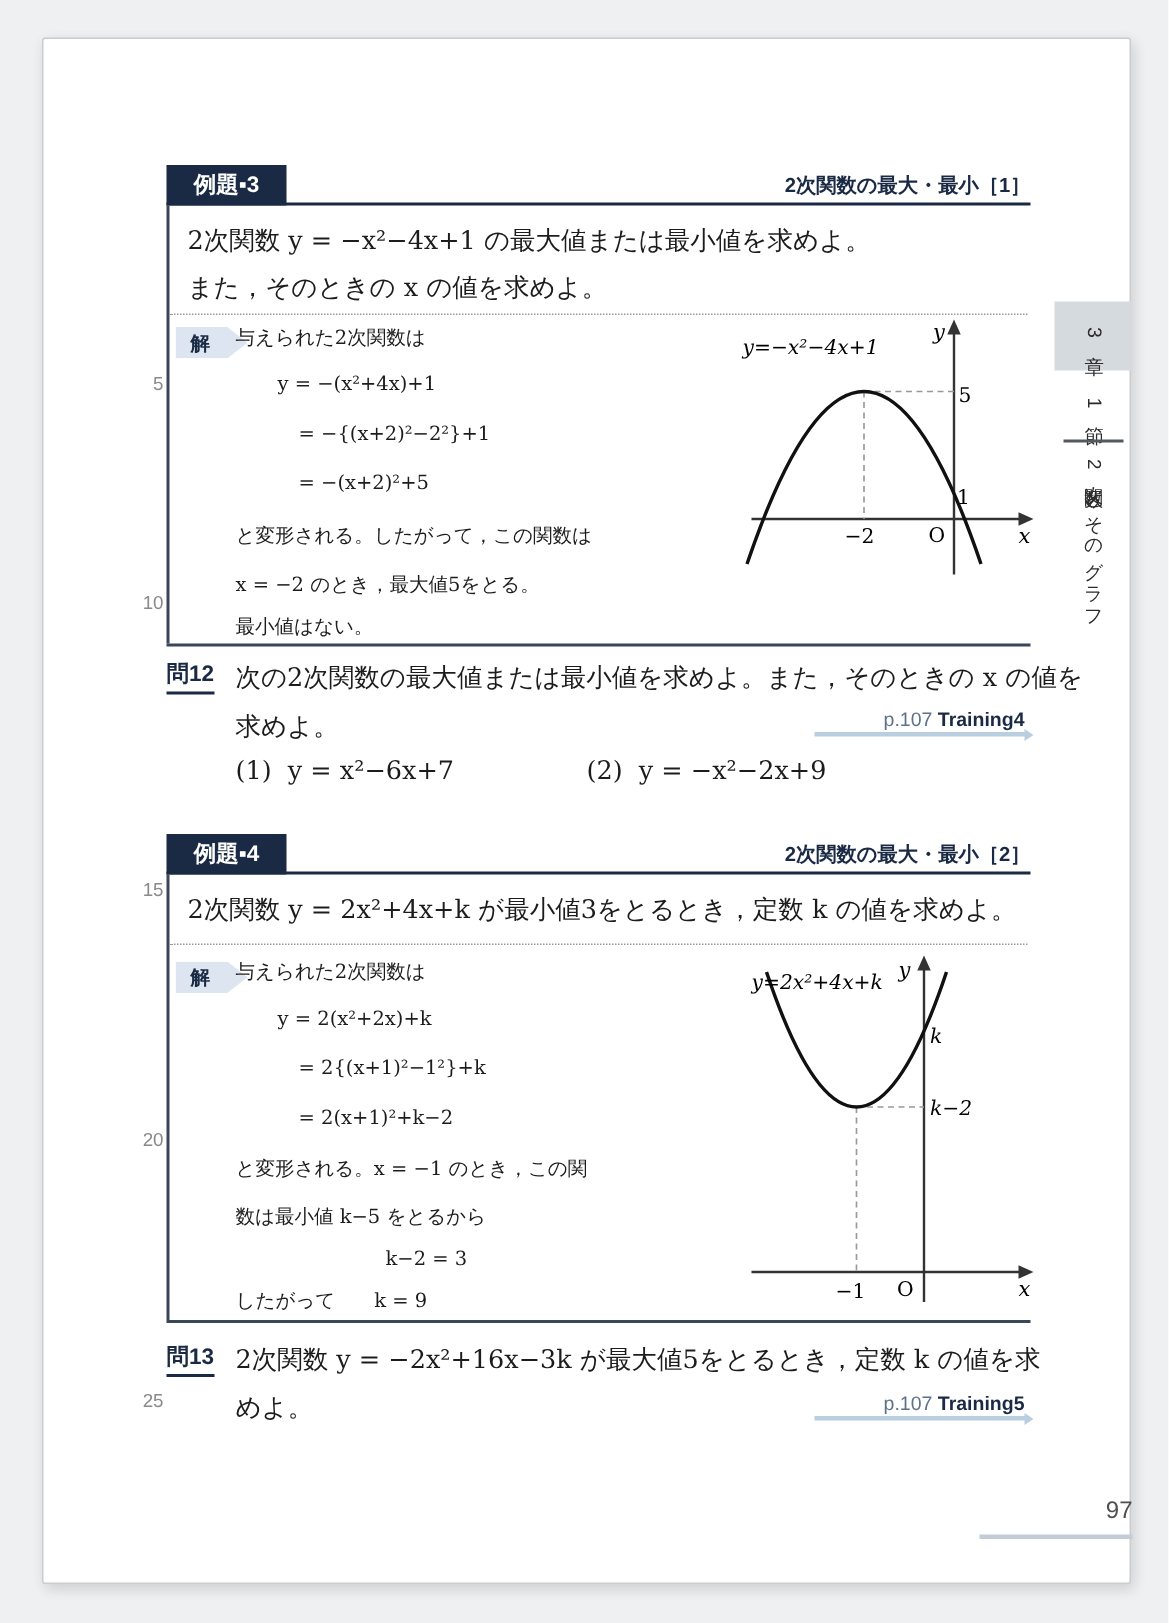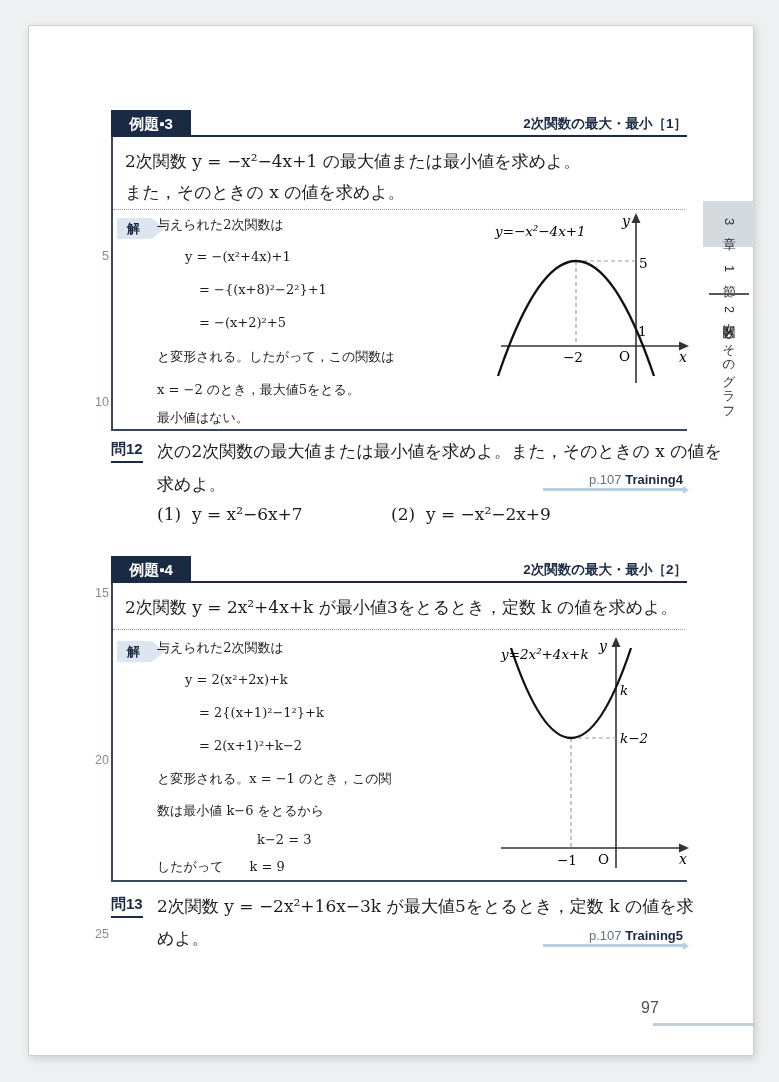--- a/index.html
+++ b/index.html
@@ -48,21 +48,21 @@
   .tab-chapter { position:absolute; left:674px; top:175px; width:52px; height:46px;
                  background:#d5dade; color:#2b2b2b; font-size:13px;
                  writing-mode:vertical-rl; text-align:center; line-height:52px; letter-spacing:2px; }
   .tab-section { position:absolute; left:674px; top:228px; width:52px; height:34px;
                  color:#2b2b2b; font-size:13px; writing-mode:vertical-rl;
                  text-align:center; line-height:52px; letter-spacing:2px; }
   .tab-divider { position:absolute; left:680px; top:267px; width:40px; height:1.5px; background:#54595e; }
   .tab-title { position:absolute; left:674px; top:280px; width:52px; height:200px;
                color:#2b2b2b; font-size:12.5px; writing-mode:vertical-rl;
                text-align:left; line-height:52px; letter-spacing:1.5px; }
-  .page-num { position:absolute; left:612px; top:973px; width:114px; text-align:left;
+  .page-num { position:absolute; left:612px; top:973px; width:114px; text-align:right;
               color:#4f4f4f; font-size:16px; }
   .page-underline { position:absolute; left:624px; top:997px; width:102px; height:3px; background:#c3cdd8; }
 
   svg text { font-family:"DejaVu Serif","Liberation Serif",serif; }
   svg .it { font-style:italic; }
 </style>
 </head>
 <body>
 
 <div class="canvas">
@@ -83,21 +83,21 @@
     <div class="problem serif" style="top:120px">
       <div>2次関数  y = −x²−4x+1  の最大値または最小値を求めよ。</div>
       <div>また，そのときの x の値を求めよ。</div>
     </div>
 
     <div class="dotted" style="top:183px"></div>
 
     <div class="sol-badge" style="top:192px">解</div>
     <div class="sol-line serif" style="left:128px;top:190px">与えられた2次関数は</div>
     <div class="sol-line serif" style="left:156px;top:223px">y = −(x²+4x)+1</div>
-    <div class="sol-line serif" style="left:170px;top:256px">= −{(x+8)²−2²}+1</div>
+    <div class="sol-line serif" style="left:170px;top:256px">= −{(x+2)²−2²}+1</div>
     <div class="sol-line serif" style="left:170px;top:289px">= −(x+2)²+5</div>
     <div class="sol-line serif" style="left:128px;top:322px">と変形される。したがって，この関数は</div>
     <div class="sol-line serif" style="left:128px;top:355px">x = −2 のとき，最大値5をとる。</div>
     <div class="sol-line serif" style="left:128px;top:383px">最小値はない。</div>
 
     <svg style="position:absolute;left:464px;top:185px" width="200" height="175" viewBox="0 0 200 175">
       <path d="M 8 135 H 188" stroke="#333" stroke-width="1.6" fill="none"></path>
       <polygon points="186,130.5 196,135 186,139.5" fill="#333"></polygon>
       <path d="M 143 172 V 10" stroke="#333" stroke-width="1.6" fill="none"></path>
       <polygon points="138.5,12 143,2 147.5,12" fill="#333"></polygon>
@@ -138,21 +138,21 @@
     </div>
 
     <div class="dotted" style="top:603px"></div>
 
     <div class="sol-badge" style="top:615px">解</div>
     <div class="sol-line serif" style="left:128px;top:613px">与えられた2次関数は</div>
     <div class="sol-line serif" style="left:156px;top:646px">y = 2(x²+2x)+k</div>
     <div class="sol-line serif" style="left:170px;top:679px">= 2{(x+1)²−1²}+k</div>
     <div class="sol-line serif" style="left:170px;top:712px">= 2(x+1)²+k−2</div>
     <div class="sol-line serif" style="left:128px;top:744px">と変形される。x = −1 のとき，この関</div>
-    <div class="sol-line serif" style="left:128px;top:776px">数は最小値 k−6 をとるから</div>
+    <div class="sol-line serif" style="left:128px;top:776px">数は最小値 k−5 をとるから</div>
     <div class="sol-line serif" style="left:228px;top:806px">k−2 = 3</div>
     <div class="sol-line serif" style="left:128px;top:832px">したがって　　k = 9</div>
 
     <svg style="position:absolute;left:464px;top:607px" width="200" height="250" viewBox="0 0 200 250">
       <path d="M 8 215 H 188" stroke="#333" stroke-width="1.6" fill="none"></path>
       <polygon points="186,210.5 196,215 186,219.5" fill="#333"></polygon>
       <path d="M 123 235 V 12" stroke="#333" stroke-width="1.6" fill="none"></path>
       <polygon points="118.5,14 123,4 127.5,14" fill="#333"></polygon>
       <path d="M 78 105 H 123 M 78 105 V 215" stroke="#999" stroke-width="1.1" stroke-dasharray="4 3" fill="none"></path>
       <path d="M 18 15 Q 78 195 138 15" stroke="#111" stroke-width="2.3" fill="none"></path>

